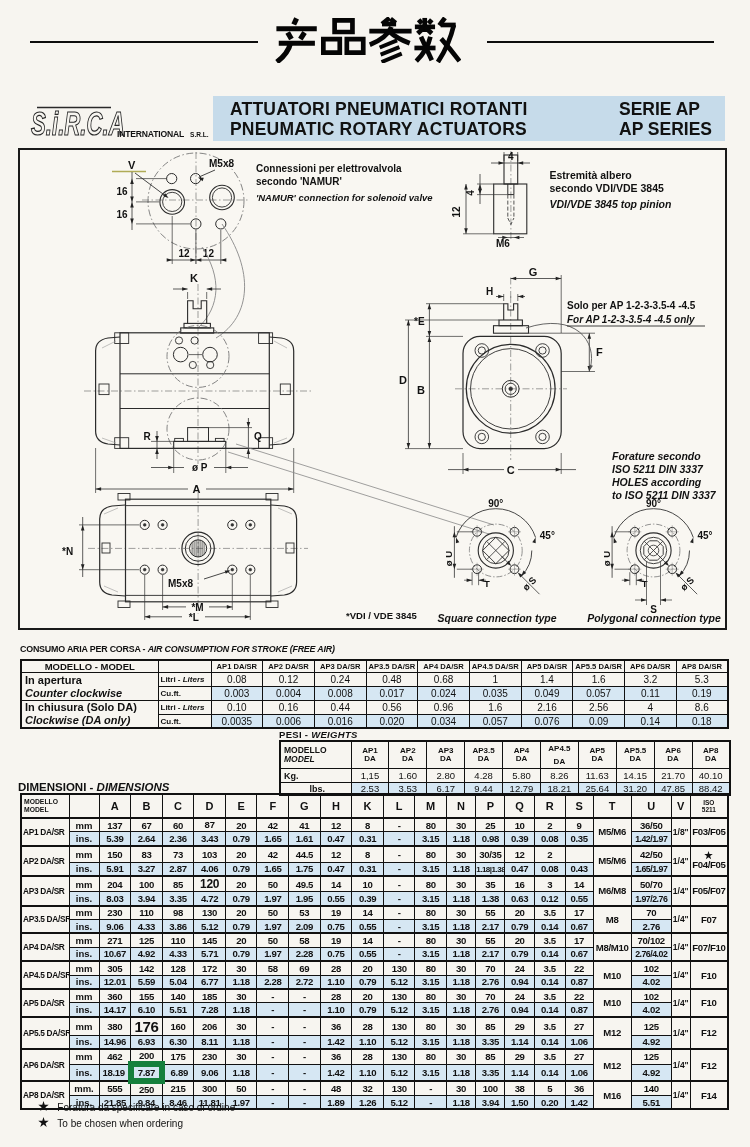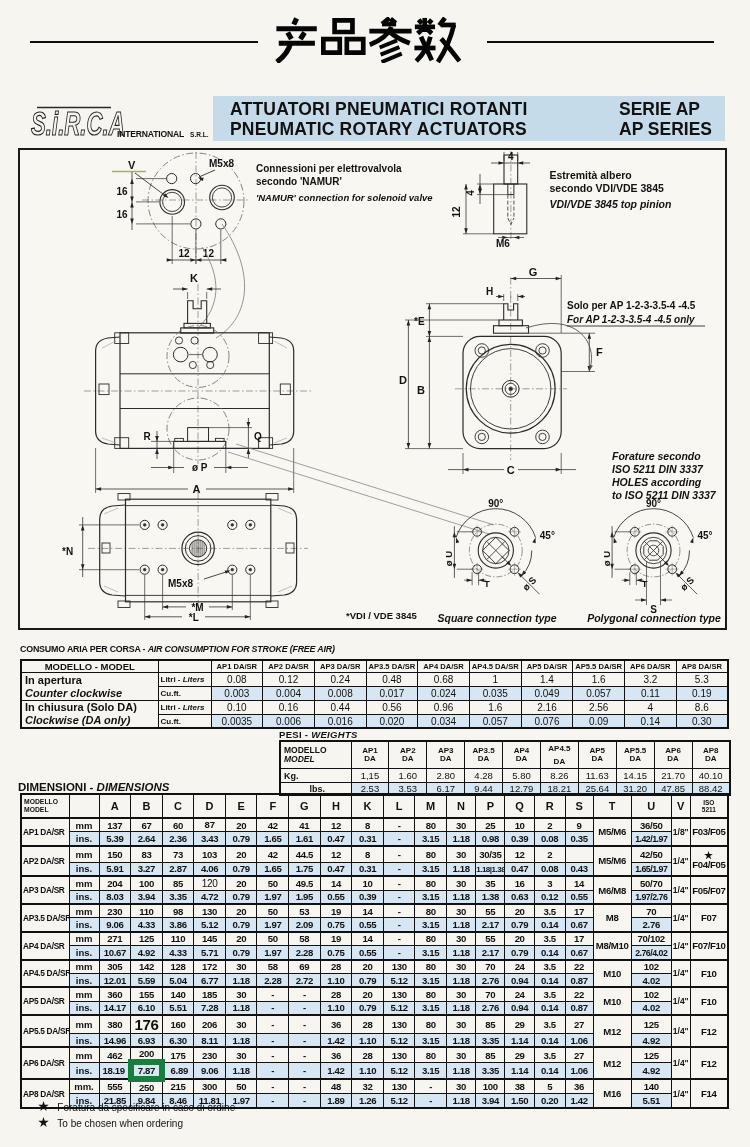--- a/index.html
+++ b/index.html
@@ -526,21 +526,21 @@
   <td style="border:1px solid #111; text-align:left; padding-left:2px; font-size:8px; font-weight:bold;">Cu.ft.</td>
   <td class="blu" style="border:1px solid #111; font-size:10px;">0.0035</td>
         <td class="blu" style="border:1px solid #111; font-size:10px;">0.006</td>
         <td class="blu" style="border:1px solid #111; font-size:10px;">0.016</td>
         <td class="blu" style="border:1px solid #111; font-size:10px;">0.020</td>
         <td class="blu" style="border:1px solid #111; font-size:10px;">0.034</td>
         <td class="blu" style="border:1px solid #111; font-size:10px;">0.057</td>
         <td class="blu" style="border:1px solid #111; font-size:10px;">0.076</td>
         <td class="blu" style="border:1px solid #111; font-size:10px;">0.09</td>
         <td class="blu" style="border:1px solid #111; font-size:10px;">0.14</td>
-        <td class="blu" style="border:1px solid #111; font-size:10px;">0.30</td>
+        <td class="blu" style="border:1px solid #111; font-size:10px;">0.18</td>
 </tr>
 </tbody>
   </table>
 
 <div class="abs" style="left:279px; top:729px; font-size:9.5px; font-weight:bold; letter-spacing:0.3px;">PESI - <i>WEIGHTS</i></div>
 
 <table class="abs" style="left:279px; top:740px; width:450px; border:2px solid #111;">
 <colgroup>
       <col style="width:71px">
       <col span="10" style="width:37.9px">
@@ -732,21 +732,21 @@
 <td class="blu" style="border:1px solid #111; font-size:9.6px; font-weight:bold; letter-spacing:-0.35px;">0.08</td>
 <td class="blu" style="border:1px solid #111; font-size:9.6px; font-weight:bold; letter-spacing:-0.35px;">0.43</td>
 <td class="blu" style="border:1px solid #111; font-size:9.6px; font-weight:bold; letter-spacing:-0.35px;"><span style="font-size:8.8px;letter-spacing:-0.5px">1.65/1.97</span></td>
 </tr>
 <tr style="height:13.9px">
 <td rowspan="2" style="border:1px solid #111; border-top:2px solid #111; font-size:8.3px; font-weight:bold; text-align:left; padding-left:1px; letter-spacing:-0.3px;">AP3 DA/SR</td>
 <td style="border:1px solid #111; border-top:2px solid #111; font-size:9.5px; font-weight:bold;">mm</td>
 <td style="border:1px solid #111; border-top:2px solid #111; font-size:9.6px; font-weight:bold; letter-spacing:-0.35px;">204</td>
 <td style="border:1px solid #111; border-top:2px solid #111; font-size:9.6px; font-weight:bold; letter-spacing:-0.35px;">100</td>
 <td style="border:1px solid #111; border-top:2px solid #111; font-size:9.6px; font-weight:bold; letter-spacing:-0.35px;">85</td>
-<td style="border:1px solid #111; border-top:2px solid #111; font-size:10px; font-weight:normal; letter-spacing:-0.35px;">120</td>
+<td style="border:1px solid #111; border-top:2px solid #111; font-size:12px; font-weight:bold; letter-spacing:-0.35px;">120</td>
 <td style="border:1px solid #111; border-top:2px solid #111; font-size:9.6px; font-weight:bold; letter-spacing:-0.35px;">20</td>
 <td style="border:1px solid #111; border-top:2px solid #111; font-size:9.6px; font-weight:bold; letter-spacing:-0.35px;">50</td>
 <td style="border:1px solid #111; border-top:2px solid #111; font-size:9.6px; font-weight:bold; letter-spacing:-0.35px;">49.5</td>
 <td style="border:1px solid #111; border-top:2px solid #111; font-size:9.6px; font-weight:bold; letter-spacing:-0.35px;">14</td>
 <td style="border:1px solid #111; border-top:2px solid #111; font-size:9.6px; font-weight:bold; letter-spacing:-0.35px;">10</td>
 <td style="border:1px solid #111; border-top:2px solid #111; font-size:9.6px; font-weight:bold; letter-spacing:-0.35px;">-</td>
 <td style="border:1px solid #111; border-top:2px solid #111; font-size:9.6px; font-weight:bold; letter-spacing:-0.35px;">80</td>
 <td style="border:1px solid #111; border-top:2px solid #111; font-size:9.6px; font-weight:bold; letter-spacing:-0.35px;">30</td>
 <td style="border:1px solid #111; border-top:2px solid #111; font-size:9.6px; font-weight:bold; letter-spacing:-0.35px;">35</td>
 <td style="border:1px solid #111; border-top:2px solid #111; font-size:9.6px; font-weight:bold; letter-spacing:-0.35px;">16</td>

